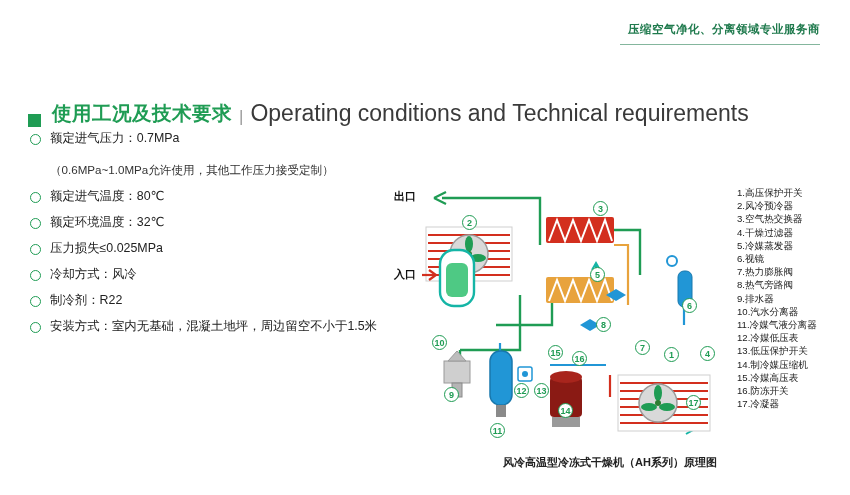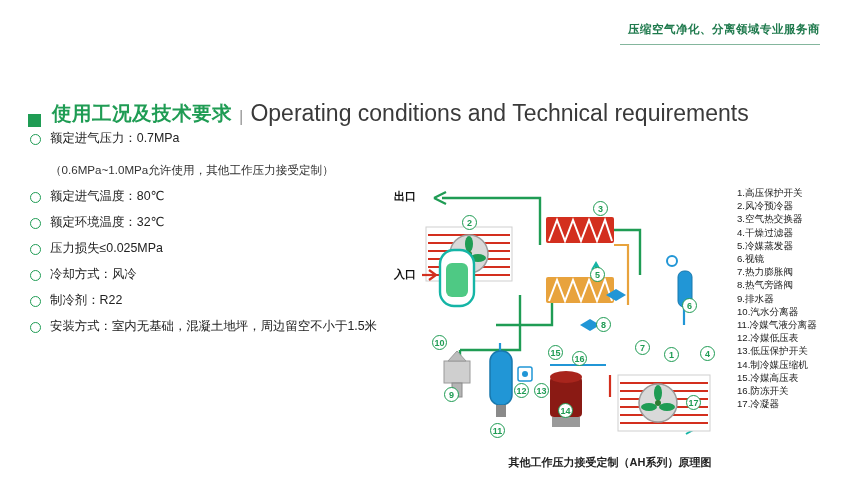--- a/index.html
+++ b/index.html
@@ -322,13 +322,13 @@
   <span class="num-badge" style="left:32px;top:160px;">10</span>
   <span class="num-badge" style="left:90px;top:232px;margin-top:16px;">11</span>
   <span class="num-badge" style="left:114px;top:208px;text-align:center;">12</span>
   <span class="num-badge" style="left:134px;top:208px;">13</span>
   <span class="num-badge" style="left:158px;top:228px;">14</span>
   <span class="num-badge" style="left:148px;top:170px;text-align:center;">15</span>
   <span class="num-badge" style="left:172px;top:176px;">16</span>
   <span class="num-badge" style="left:250px;top:220px;margin-left:36px;">17</span>
 </div>
 
-<div class="caption">其他工作压力接受定制（AH系列）原理图</div>
+<div class="caption">风冷高温型冷冻式干燥机（AH系列）原理图</div>
 
 </body></html>

